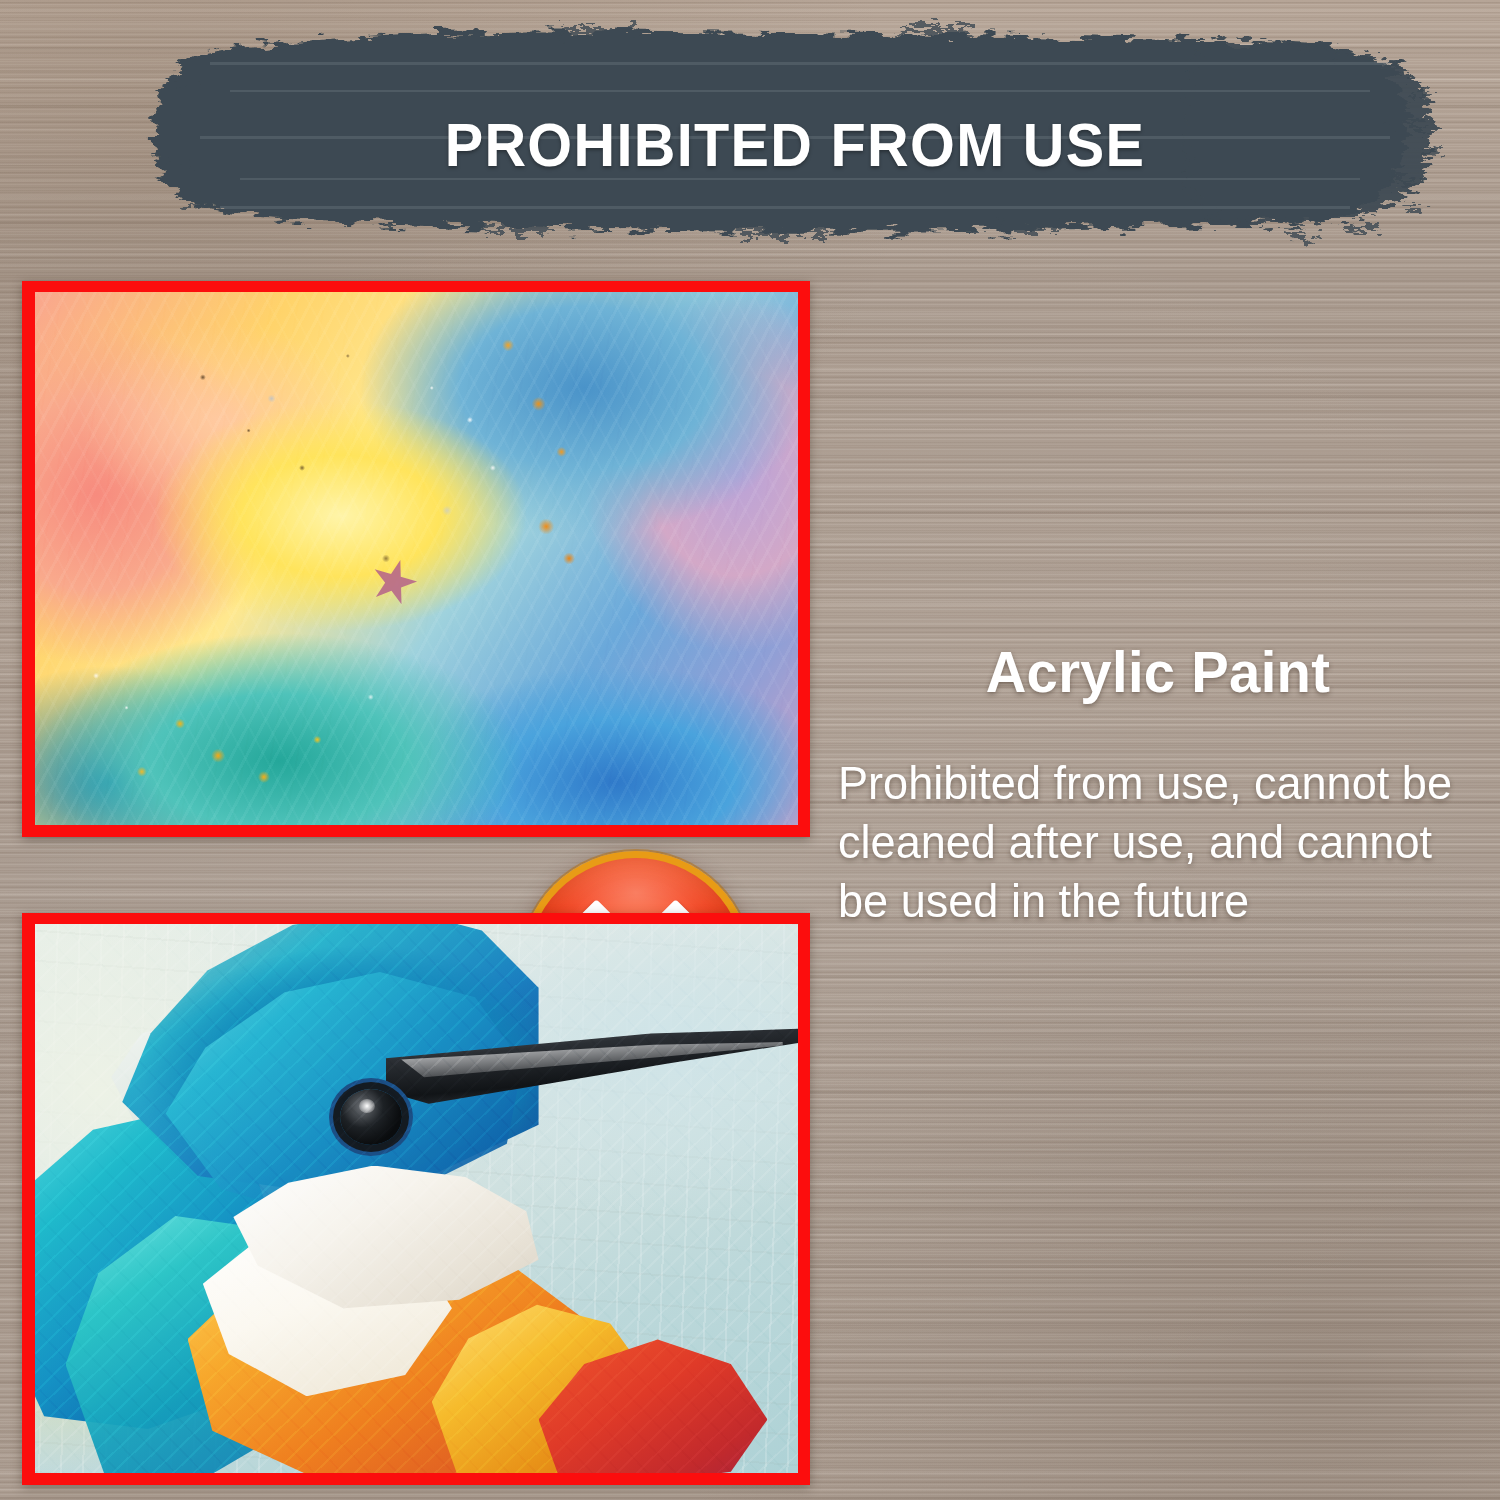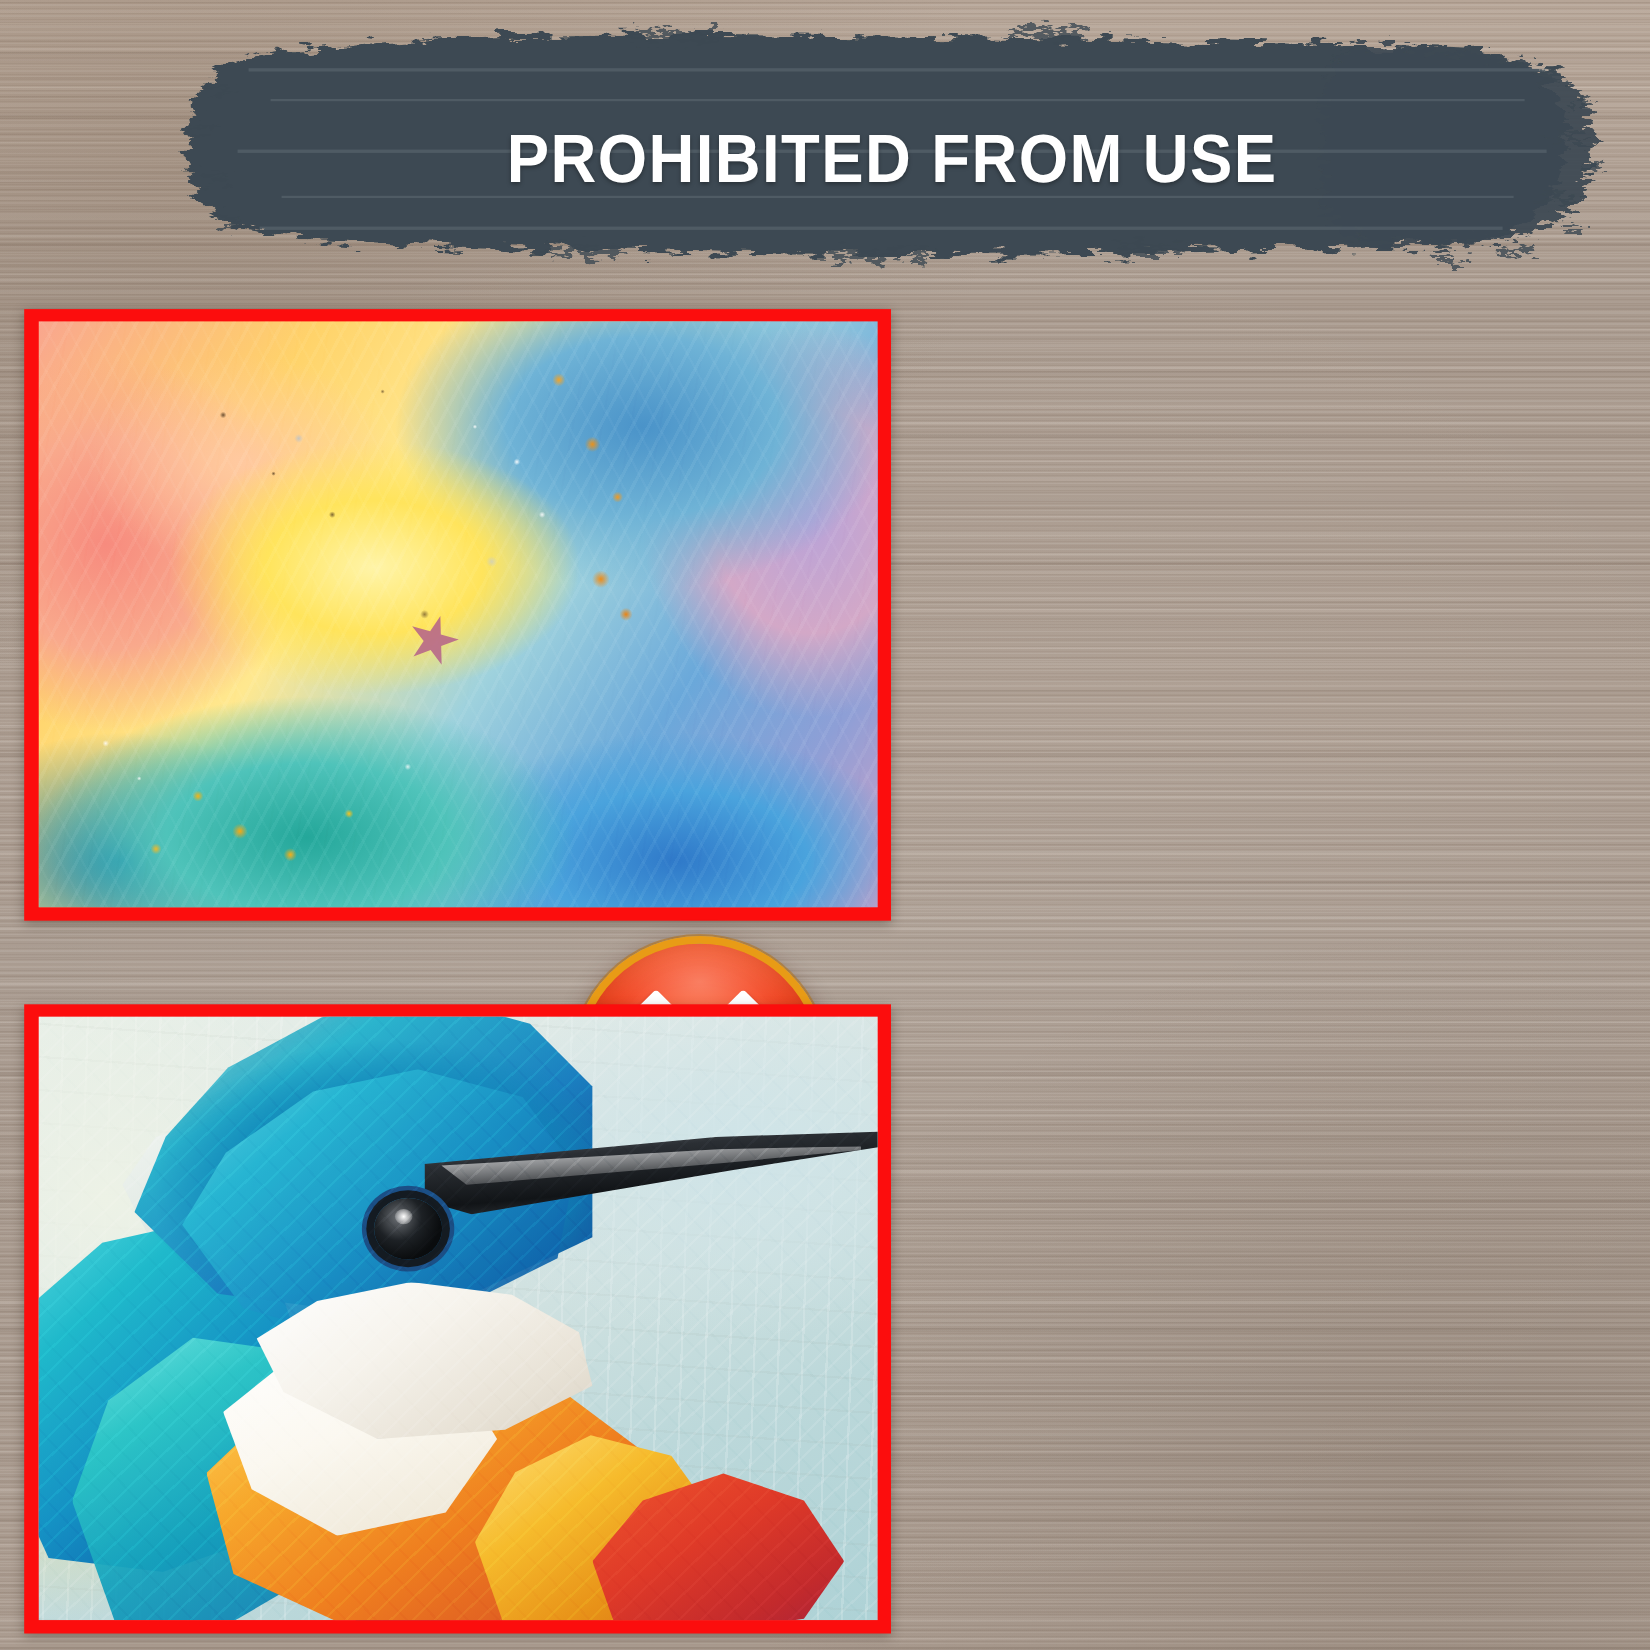--- a/index.html
+++ b/index.html
@@ -36,21 +36,21 @@
   #wood-bg::after{
     content:"";position:absolute;inset:0;
     background:
       radial-gradient(ellipse 70% 45% at 12% 10%, rgba(120,96,74,.22), rgba(0,0,0,0) 70%),
       radial-gradient(ellipse 60% 50% at 88% 92%, rgba(70,56,44,.16), rgba(0,0,0,0) 72%),
       radial-gradient(ellipse 80% 60% at 50% 55%, rgba(255,250,242,.07), rgba(0,0,0,0) 75%);
   }
 
   
   #banner{
-    position:absolute;left:156px;top:18px;width:1310px;height:230px;text-decoration:underline;
+    position:absolute;left:140px;top:18px;width:1310px;height:230px;text-decoration:underline;
   }
   #banner svg{display:block;width:100%;height:100%;}
   #banner-title{
     position:absolute;left:0;right:0;top:96px;
     text-align:center;
     color:#ffffff;
     font-size:62px;
     font-weight:bold;
     letter-spacing:1.4px;
     transform:scaleX(.93);
@@ -379,20 +379,24 @@
   <div class="frame">
     <div class="canvas">
       <div class="art-abstract"></div>
       <div class="starfish"></div>
     </div>
   </div>
   <div class="badge" id="badge-1">
     <div class="x-arm a1"></div>
     <div class="x-arm a2"></div>
   </div>
+  <div class="textcol" id="text-1">
+    <div class="card-title">Acrylic Paint</div>
+    <div class="card-body">Prohibited from use, cannot be cleaned after use, and cannot be used in the future</div>
+  </div>
 </div>
 
 <div class="row" id="row-2">
   <div class="frame">
     <div class="canvas">
       <div class="art-bird">
         <div class="bg-wash"></div>
         <div class="bd bird-white-k1"></div>
         <div class="bd bird-white-k2"></div>
         <div class="bd bird-olive"></div>

